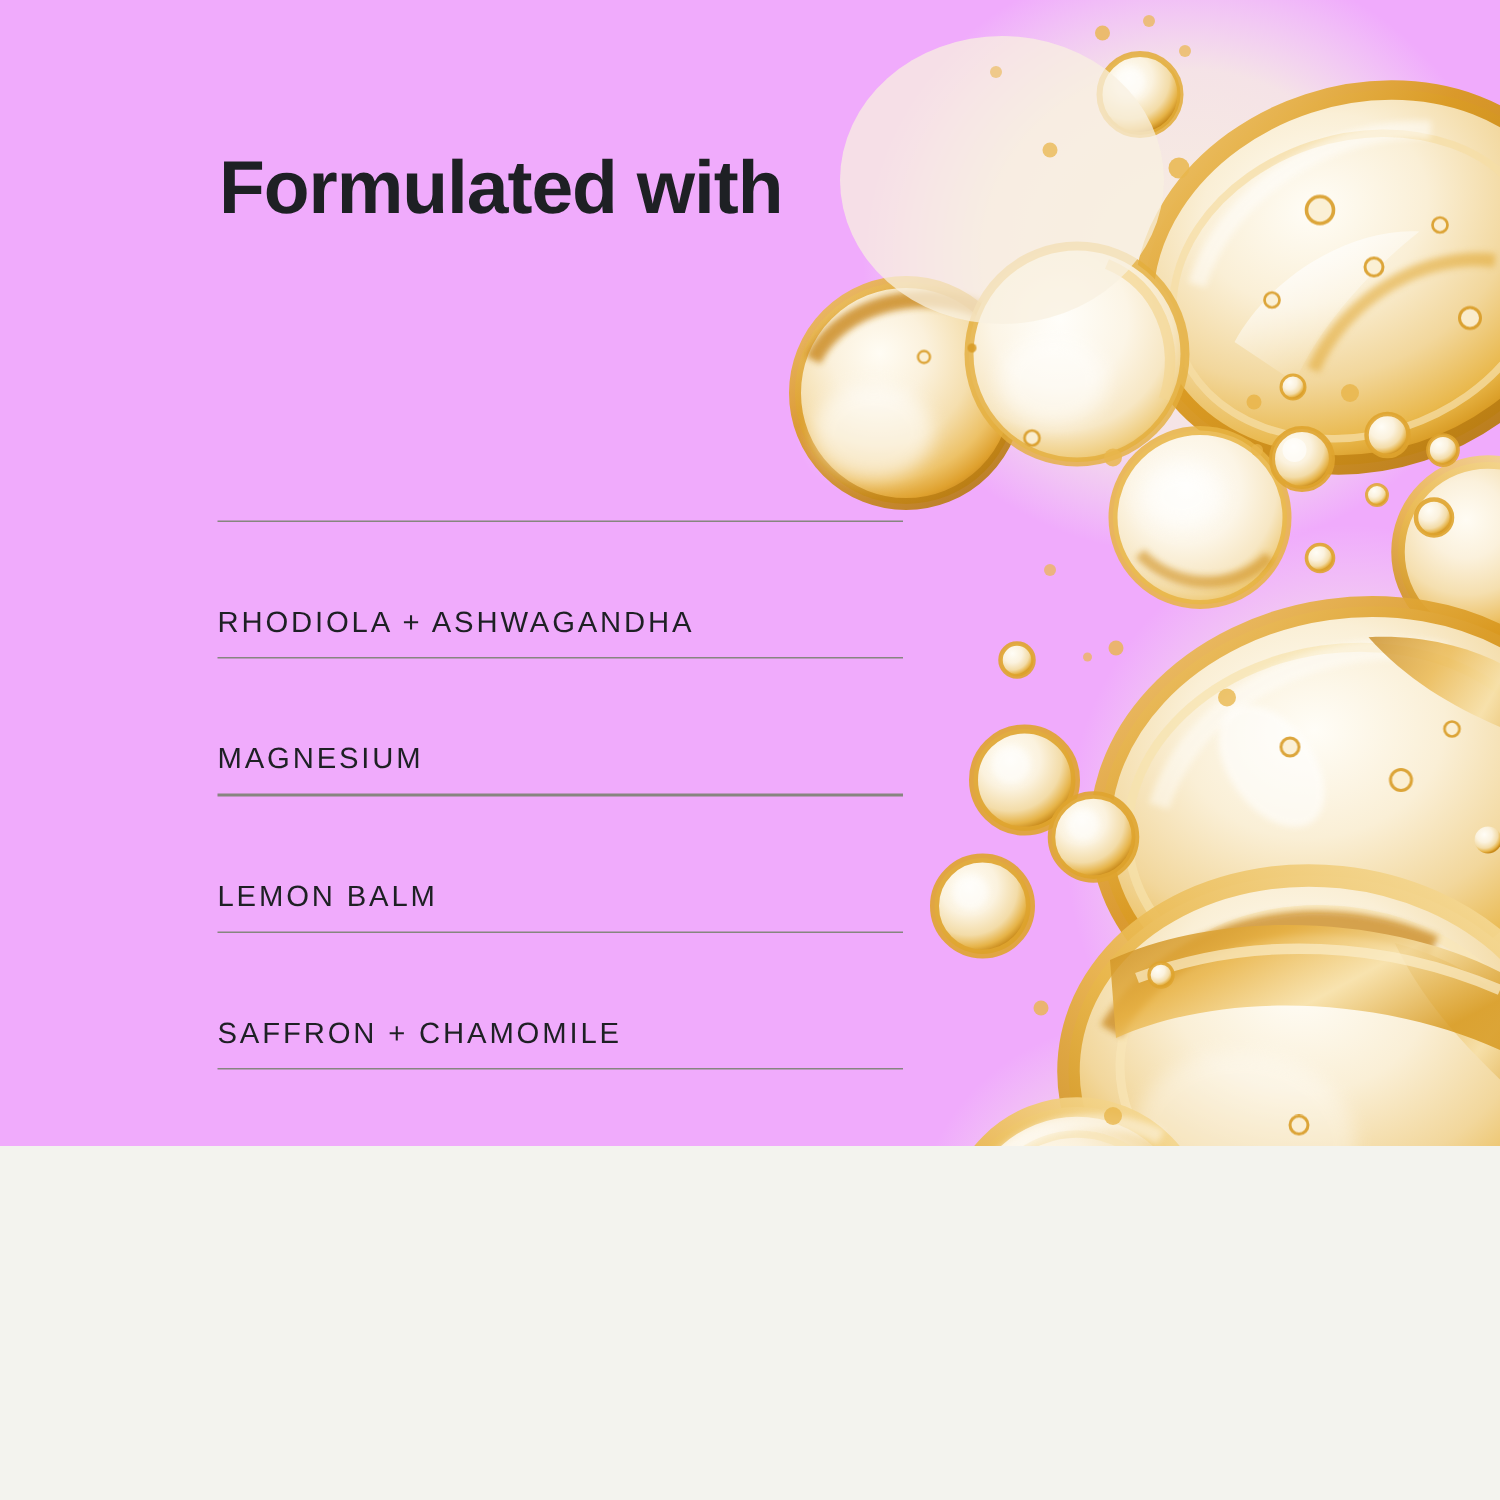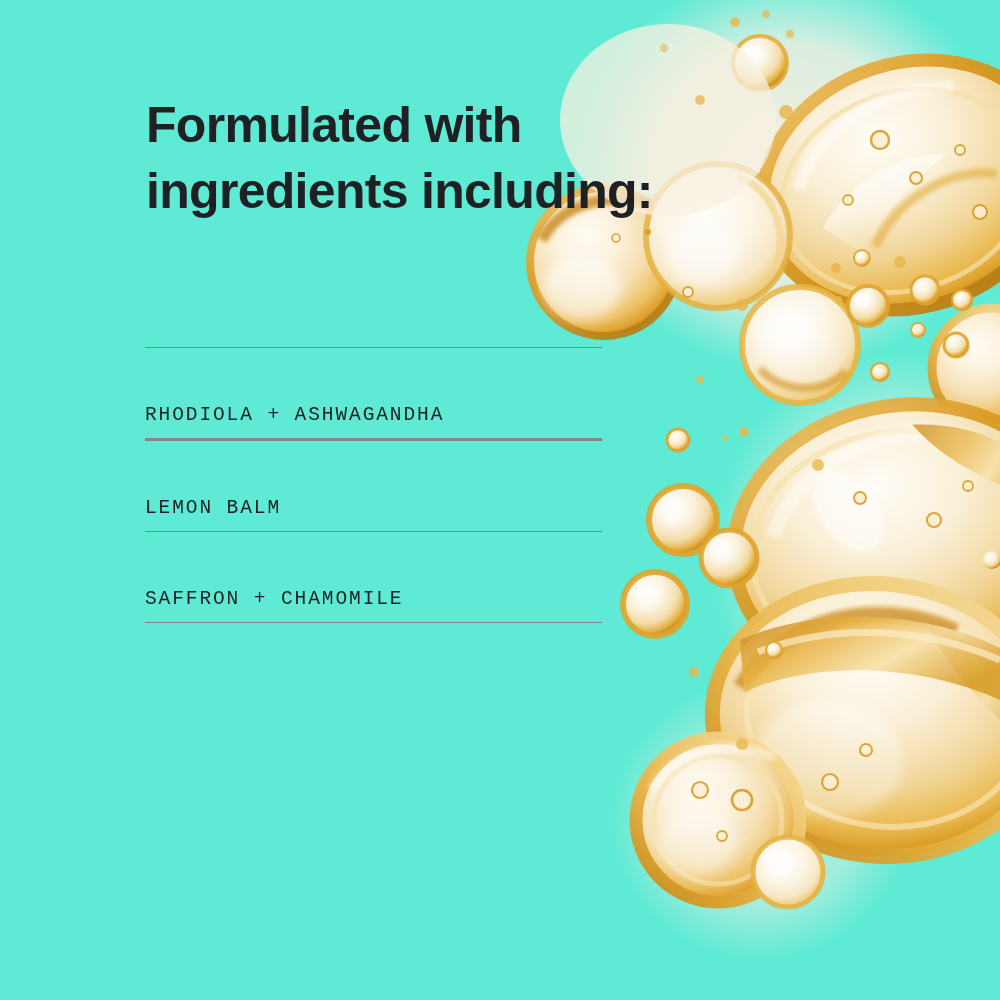--- a/index.html
+++ b/index.html
@@ -6,22 +6,22 @@
   html,body { width:1000px; height:1000px; }
   body {
     background:#f3f3ee;
     font-family:"Liberation Sans", sans-serif;
     overflow:hidden;
     position:relative;
   }
   #stage {
     position:relative;
     width:1000px;
-    height:1000px;
-    background:#5eead4;
+    height:764px;
+    background:#f0abfc;
     overflow:hidden;
   }
 
   
   #artwork {
     position:absolute;
     inset:0;
     z-index:1;
     pointer-events:none;
   }
@@ -57,21 +57,21 @@
     width:457px;
     height:1px;
     background:#86867f;
   }
   .ingredient-row {
     height:90px;
     display:flex;
     align-items:center;
   }
   .ingredient-name {
-    font-family:Liberation Mono, monospace;
+    font-family:Liberation Sans, sans-serif;
     font-size:19.5px;
     letter-spacing:1.9px;
     color:#1e2024;
     white-space:nowrap;
     margin-top:44px;
   }
 </style>
 </head>
 <body>
 
@@ -420,32 +420,34 @@
         </g>
 
       </g>
     </svg>
   </div>
 
   <div id="content">
 
     <h1 id="headline">
       <span class="l">Formulated with</span>
-      <span class="l">ingredients including:</span>
     </h1>
 
     <div id="ingredient-list">
 
       <div class="rule"></div>
 
       <div class="ingredient-row">
         <span class="ingredient-name">RHODIOLA + ASHWAGANDHA</span>
       </div>
       <div class="rule"></div>
 
+      <div class="ingredient-row">
+        <span class="ingredient-name">MAGNESIUM</span>
+      </div>
       <div class="rule"></div>
 
       <div class="rule"></div>
 
       <div class="ingredient-row">
         <span class="ingredient-name">LEMON BALM</span>
       </div>
       <div class="rule"></div>
 
       <div class="ingredient-row">

